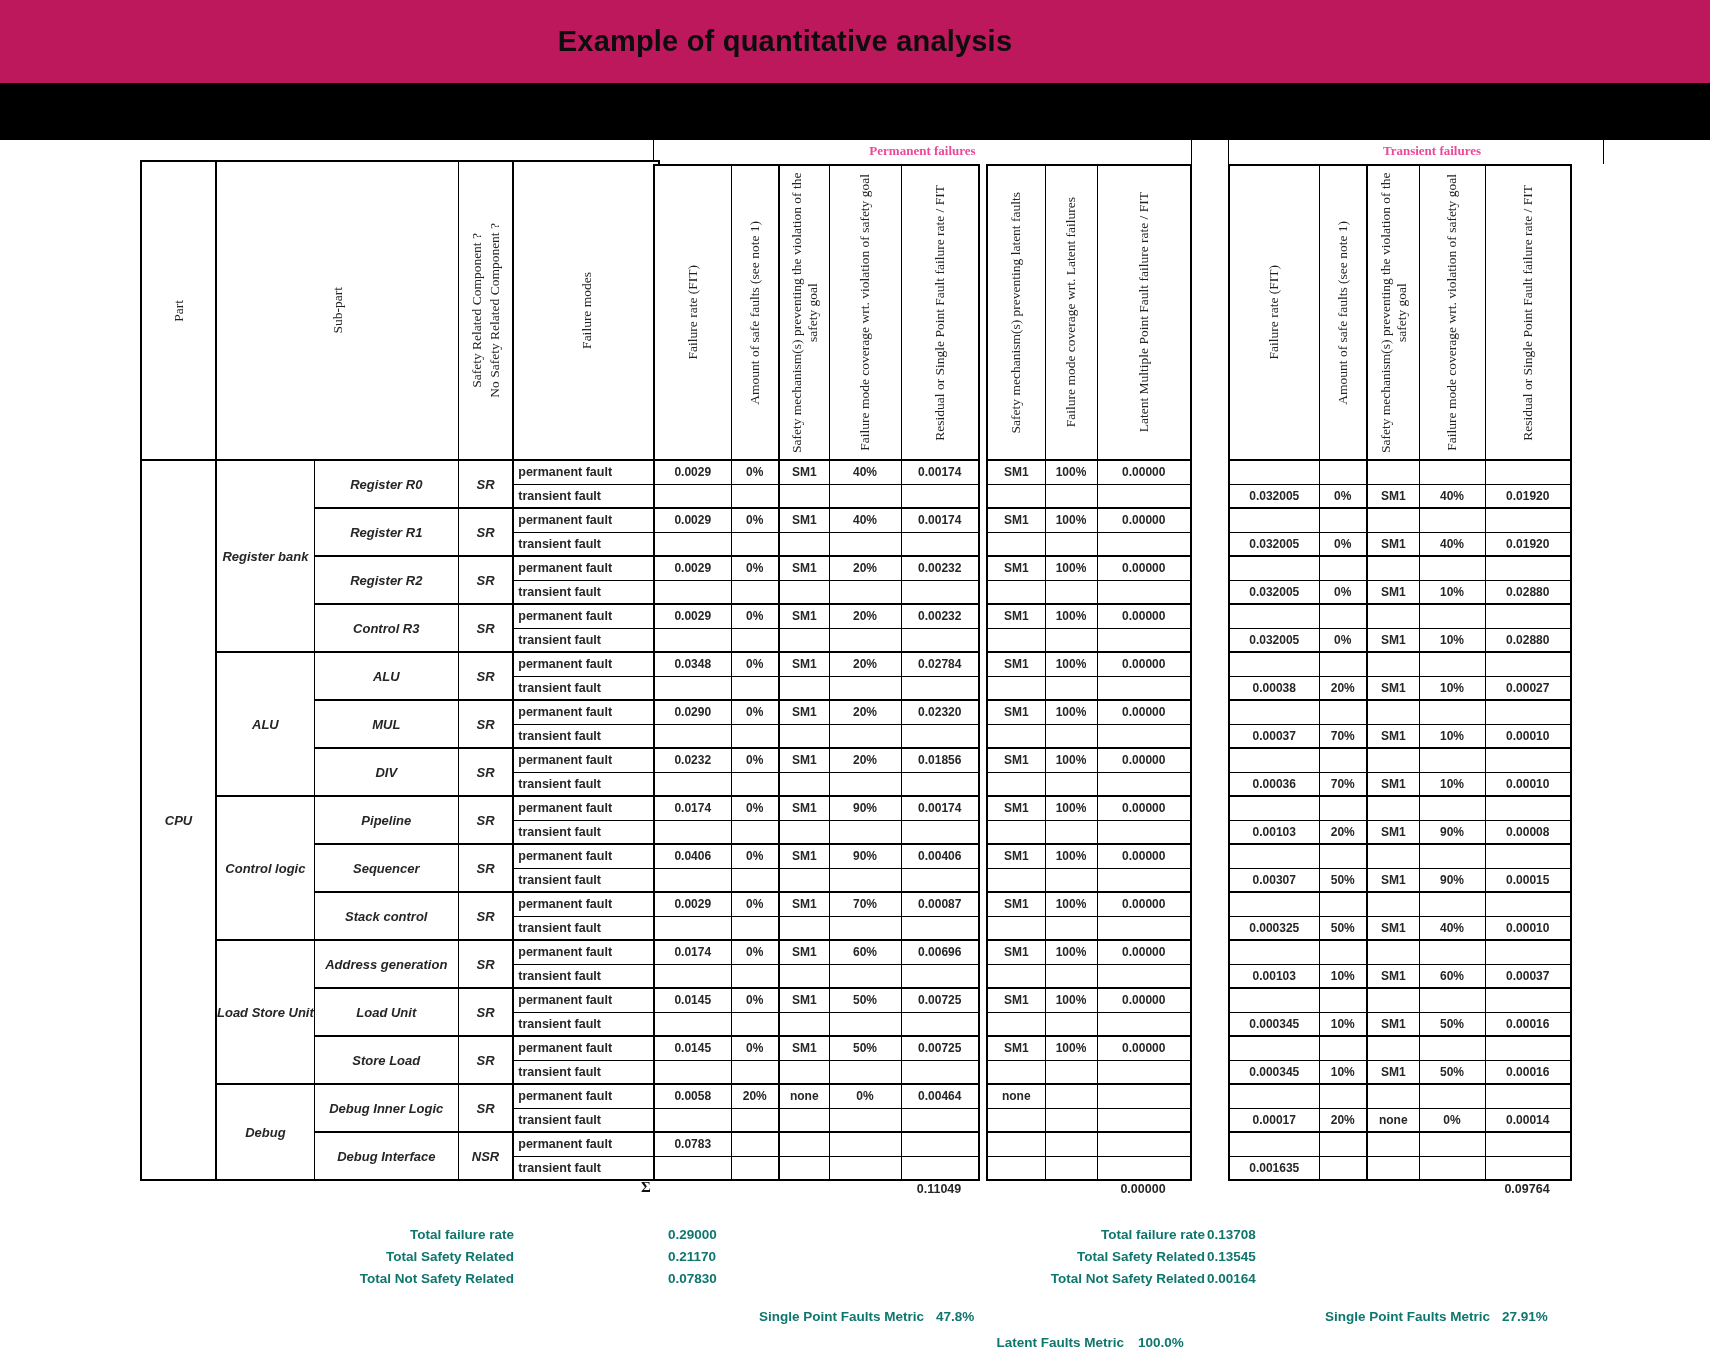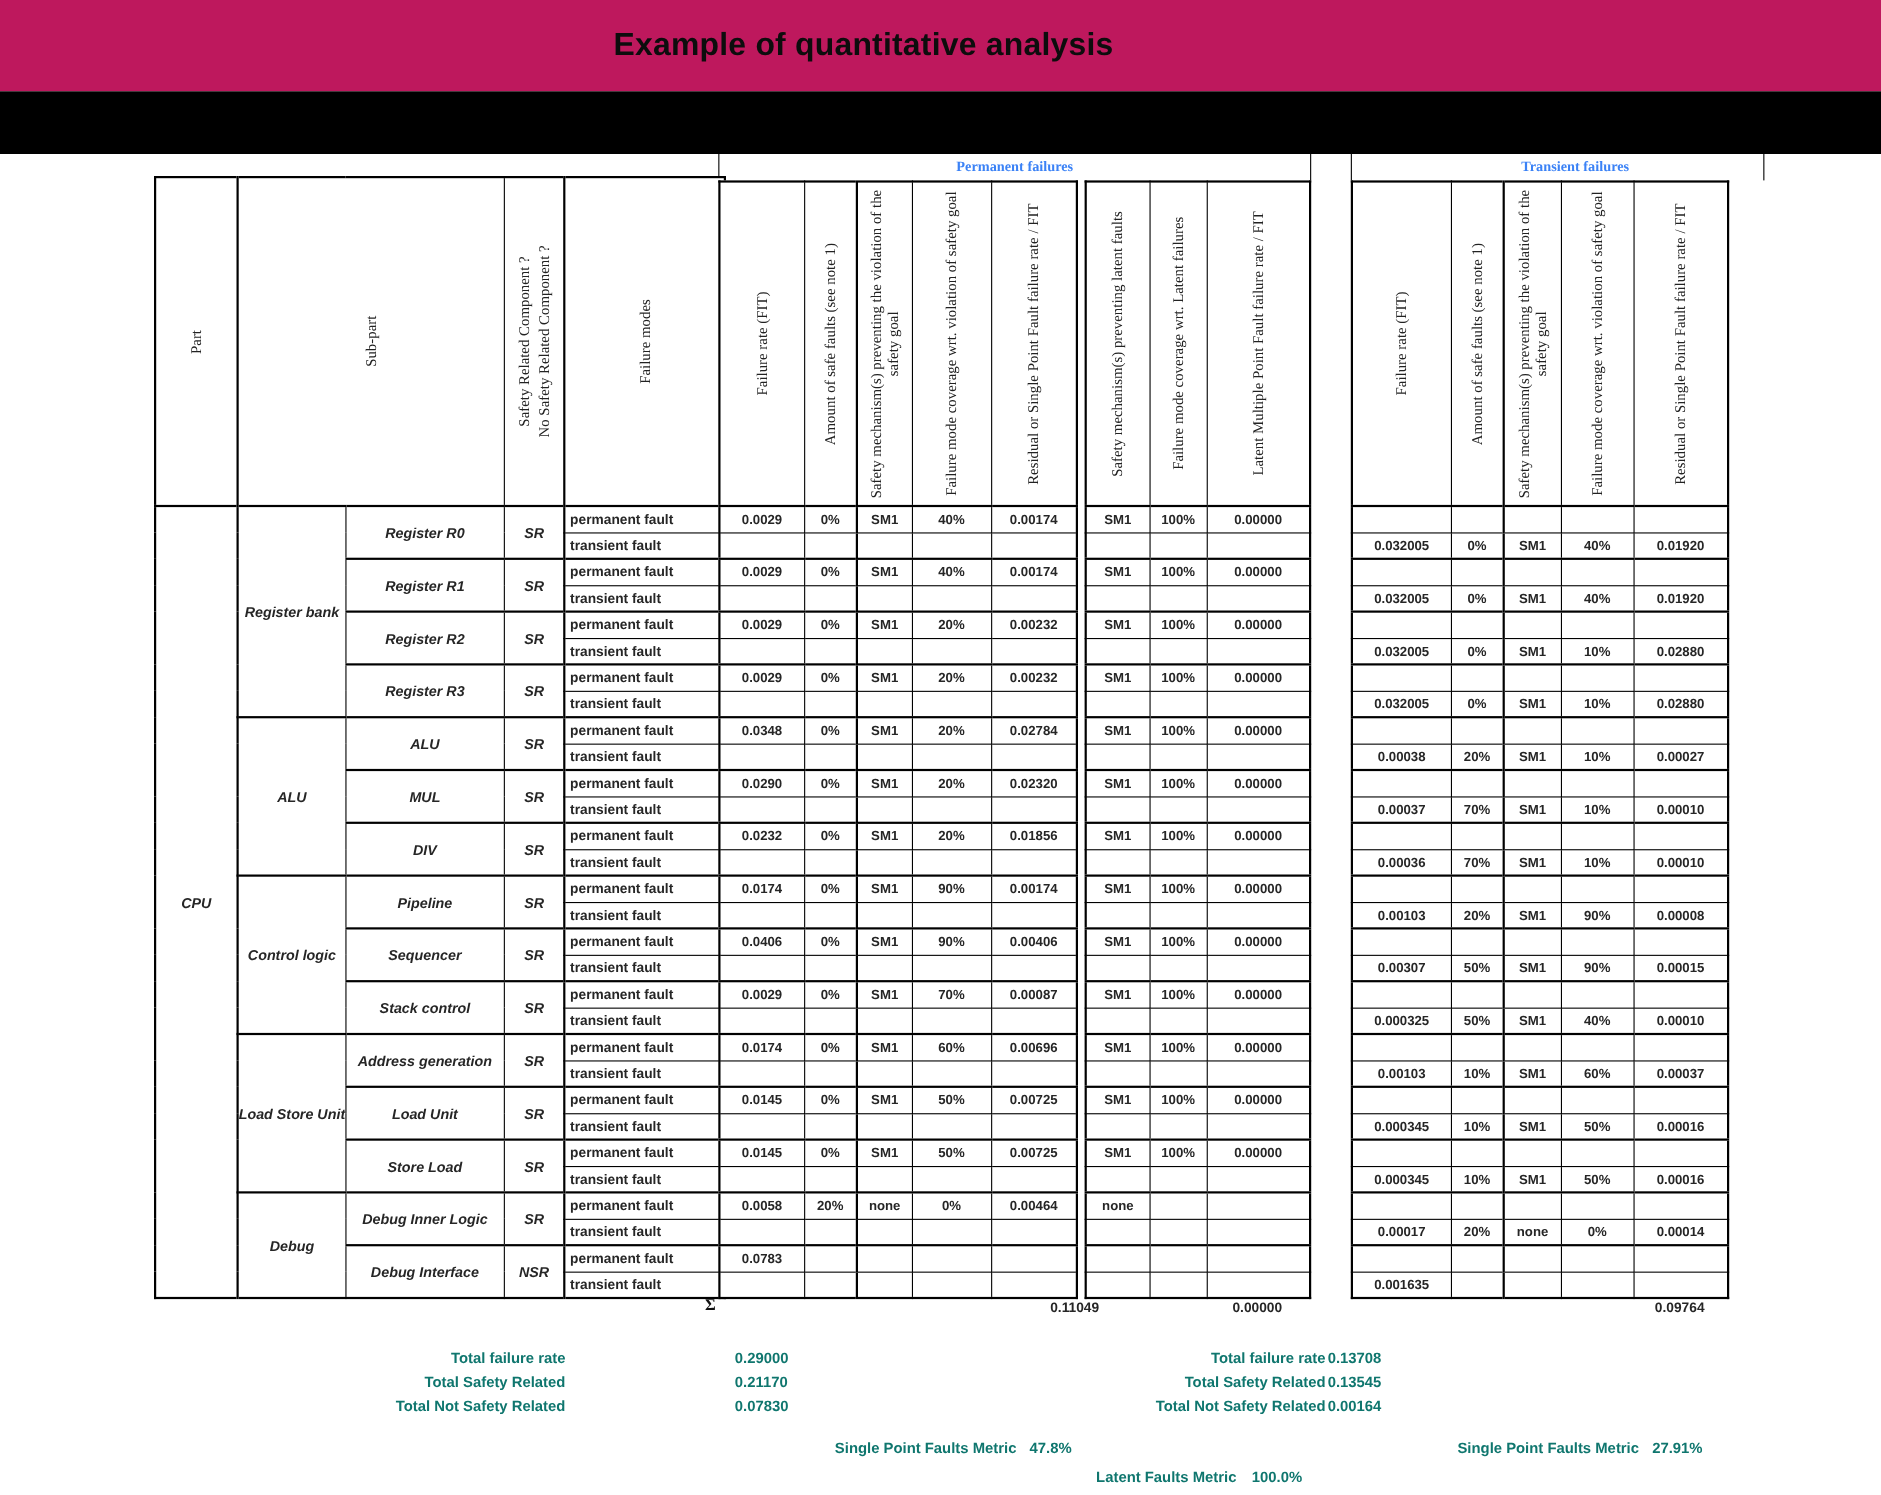--- a/index.html
+++ b/index.html
@@ -11,21 +11,21 @@
   .title{
     position:absolute;left:0;top:0;width:1570px;height:83px;line-height:83px;text-align:center;
     font-size:29px;font-weight:600;color:#0d0d0d;letter-spacing:.2px;
   }
   .black-bar{position:absolute;left:0;top:83px;width:1710px;height:57px;background:#000;}
 
   
   .band{
     position:absolute;top:140px;height:24px;line-height:22px;text-align:center;
     border-left:1px solid #000;border-right:1px solid #000;
-    font-family:"Liberation Serif",serif;font-weight:bold;font-size:13px;color:#3b82f6;
+    font-family:"Liberation Serif",serif;font-weight:bold;font-size:13px;color:#ec4899;
   }
   .band-perm{left:653px;width:537px;}
   .band-trans{left:1228px;width:342px;padding-left:32px;}
 
   table{border-collapse:collapse;table-layout:fixed;position:absolute;background:#fff;}
   table,td{border:1px solid #000;}
   table{border-width:2px;}
   td{padding:0;font-size:12px;font-weight:bold;text-align:center;color:#262626;
      overflow:hidden;white-space:nowrap;}
   #tableL{left:140px;top:160px;}
@@ -43,21 +43,21 @@
   }
   td.fault{text-align:left;padding-left:4px;font-size:12.5px;}
   td.namec{font-size:13px;font-style:italic;}
   td.br2{border-right-width:2px;}
   td.bl2{border-left-width:2px;}
   tr.sp td{border-top-width:2px;}
 
   
   .sig{position:absolute;top:1182px;font-weight:bold;font-size:12.5px;color:#262626;text-align:center;}
   .sigma-sym{position:absolute;left:641px;top:1179px;font-family:"Liberation Serif",serif;font-weight:bold;font-size:15px;color:#111;}
-  .sig-perm-res{left:938px;width:78px;}
+  .sig-perm-res{left:900px;width:78px;}
   .sig-perm-lat{left:1096px;width:94px;}
   .sig-trans-res{left:1484px;width:86px;}
 
   
   .flabel,.fvalue{position:absolute;height:22px;line-height:22px;font-weight:bold;font-size:13.5px;color:#0f766e;}
   .flabel{width:360px;text-align:right;}
   .fvalue{text-align:right;}
   .lt0{top:1224px;} .lt1{top:1246px;} .lt2{top:1268px;}
   .lleft{left:154px;} .vleft{left:668px;}
   .lright{left:845px;} .vright{left:1207px;}
@@ -131,21 +131,21 @@
       </tr>
       <tr class="r sp">
         <td rowspan="2" class="namec">Register R2</td>
         <td rowspan="2" class="namec br2">SR</td>
         <td class="fault">permanent fault</td>
       </tr>
       <tr class="r">
         <td class="fault">transient fault</td>
       </tr>
       <tr class="r sp">
-        <td rowspan="2" class="namec">Register R3</td>
+        <td rowspan="2" class="namec">Control R3</td>
         <td rowspan="2" class="namec br2">SR</td>
         <td class="fault">permanent fault</td>
       </tr>
       <tr class="r">
         <td class="fault">transient fault</td>
       </tr>
       <tr class="r sp">
         <td rowspan="6" class="namec">ALU</td>
         <td rowspan="2" class="namec">ALU</td>
         <td rowspan="2" class="namec br2">SR</td>

